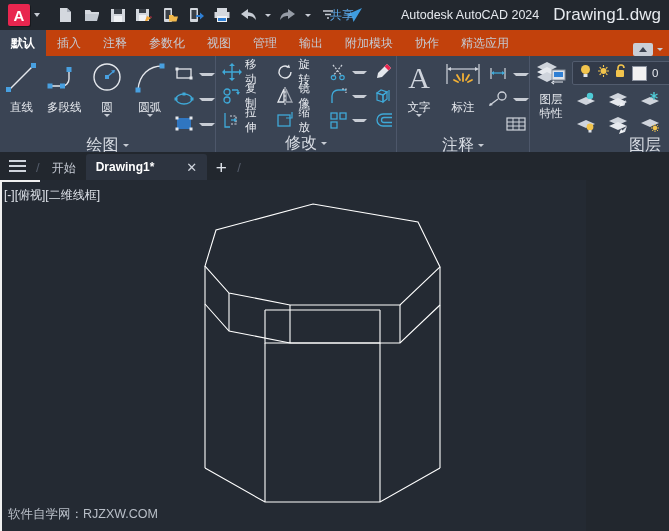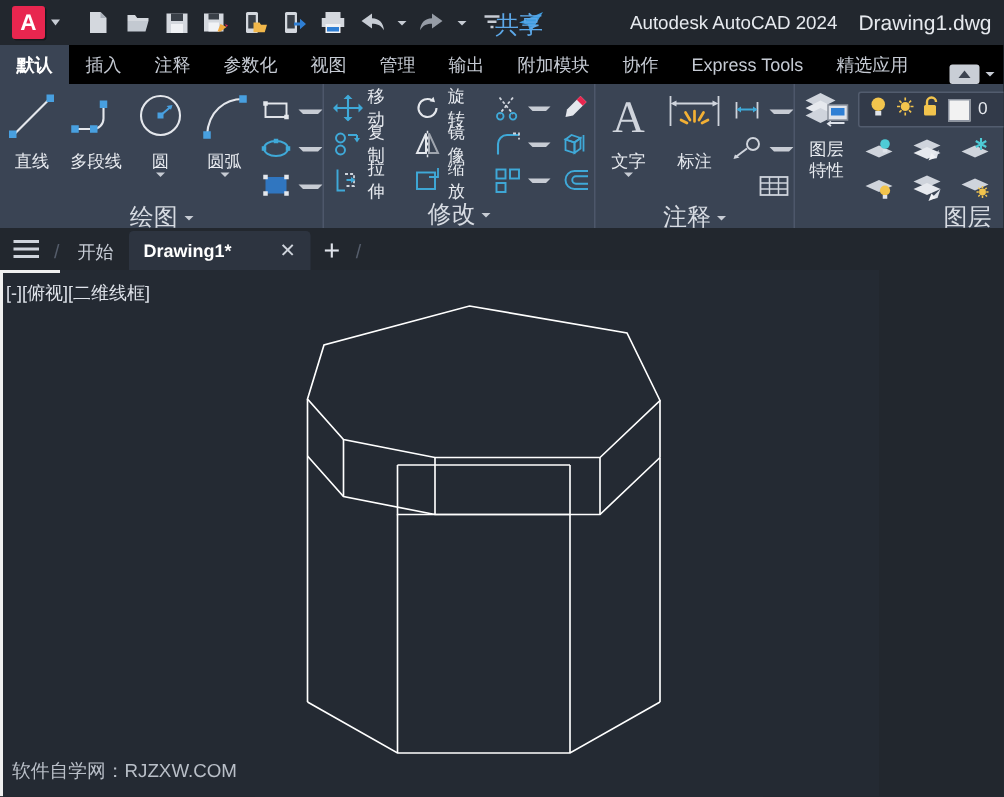--- a/index.html
+++ b/index.html
@@ -33,30 +33,30 @@
   .qi{
     width:26px;height:26px;display:flex;align-items:center;justify-content:center;
     position:relative;
   }
   .titletexts{
     position:absolute;left:0;top:0;width:669px;height:30px;
     display:flex;align-items:center;justify-content:flex-end;
     pointer-events:none;
   }
   .title-main{color:#e6e9ee;font-size:12.5px;margin-right:14px;}
-  .title-doc{color:#e6e9ee;font-size:14px;margin-right:8px;}
+  .title-doc{color:#e6e9ee;font-size:17px;margin-right:8px;}
   .share{
-    display:flex;align-items:center;gap:3px;color:#5da8e8;font-size:16px;
+    display:flex;align-items:center;gap:3px;color:#5da8e8;font-size:12px;
     position:absolute;left:330px;top:7px;
   }
 
   
   .ribbon-tabs{
     position:absolute;left:0;top:30px;width:669px;height:26px;
-    background:#000000;display:flex;align-items:flex-end;
+    background:#c2410c;display:flex;align-items:flex-end;
   }
   .rtab{
     height:26px;padding:0 11px;display:flex;align-items:center;
     color:#c5cad3;font-size:12px;white-space:nowrap;
   }
   .rtab.active{background:#3a4454;color:#ffffff;font-weight:bold;}
   .tabs-right{
     margin-left:auto;display:flex;align-items:center;padding-right:6px;gap:4px;
   }
   .minbtn{
@@ -276,23 +276,20 @@
         <span>管理</span>
       </div>
     <div class="rtab">
         <span>输出</span>
       </div>
     <div class="rtab">
         <span>附加模块</span>
       </div>
     <div class="rtab">
         <span>协作</span>
-      </div>
-    <div class="rtab">
-        <span>Express Tools</span>
       </div>
     <div class="rtab">
         <span>精选应用</span>
       </div>
     <div class="tabs-right">
       <div class="minbtn">
           <i></i>
         </div>
       <span class="caret sm"></span>
     </div>

